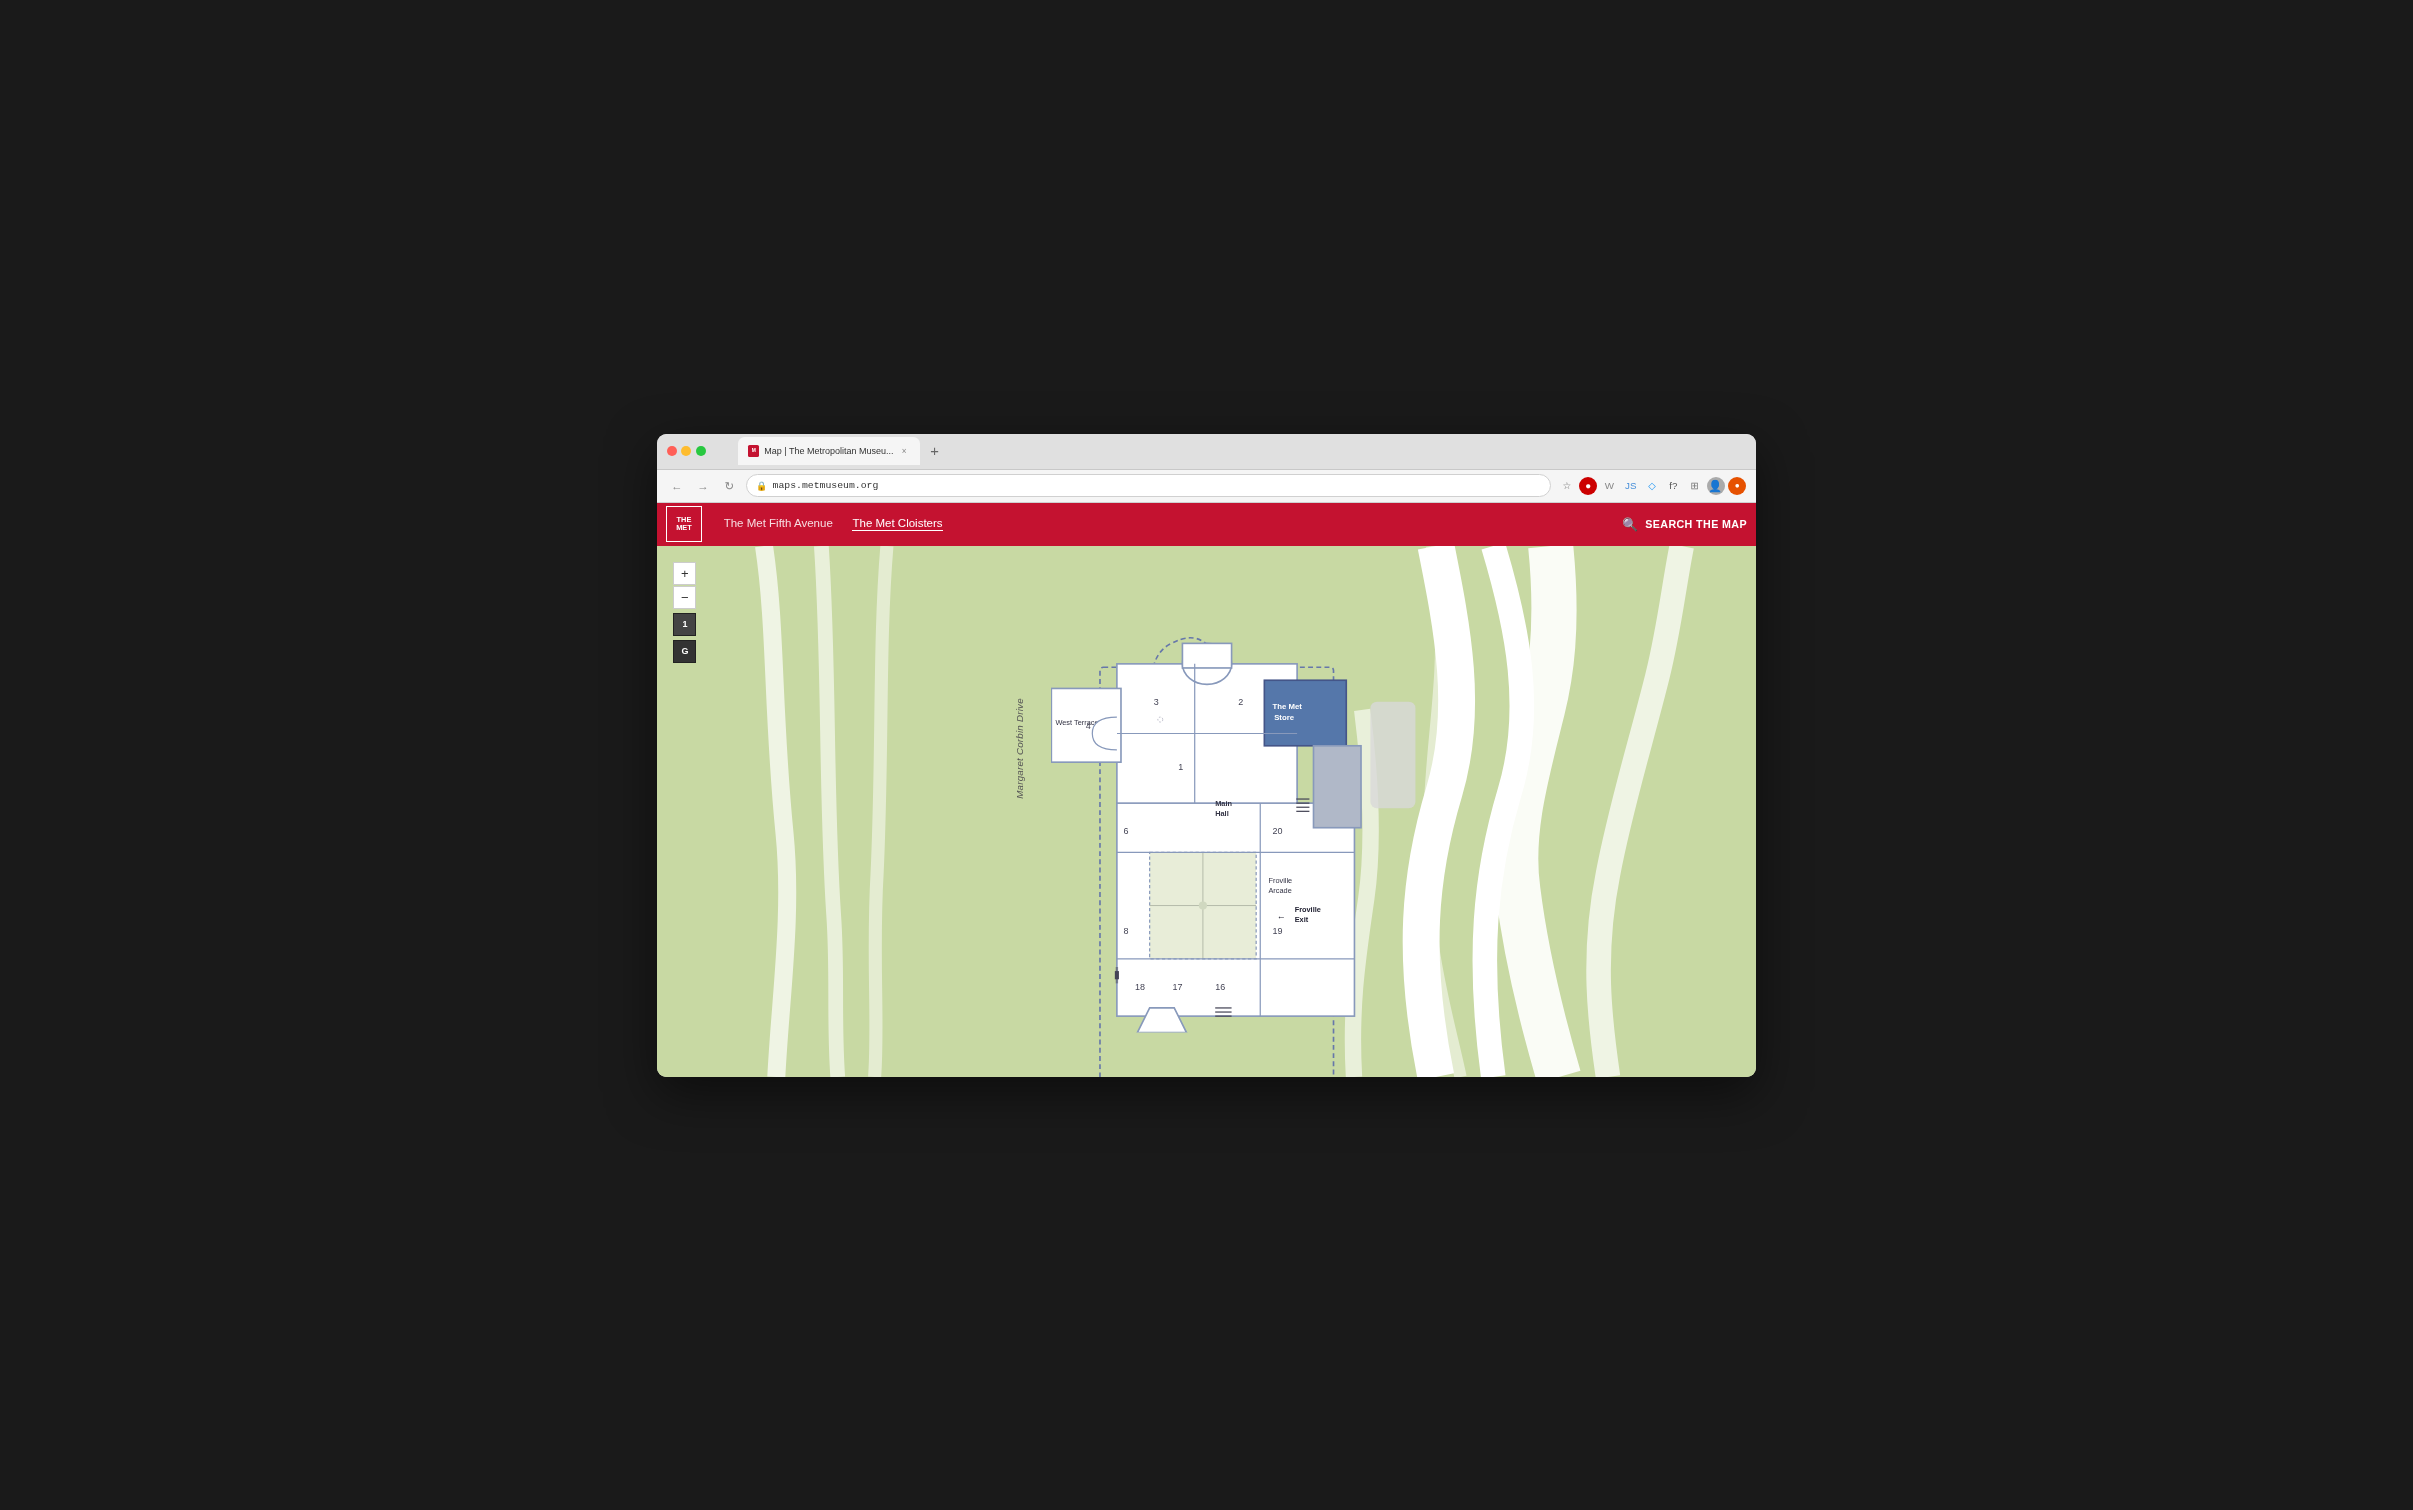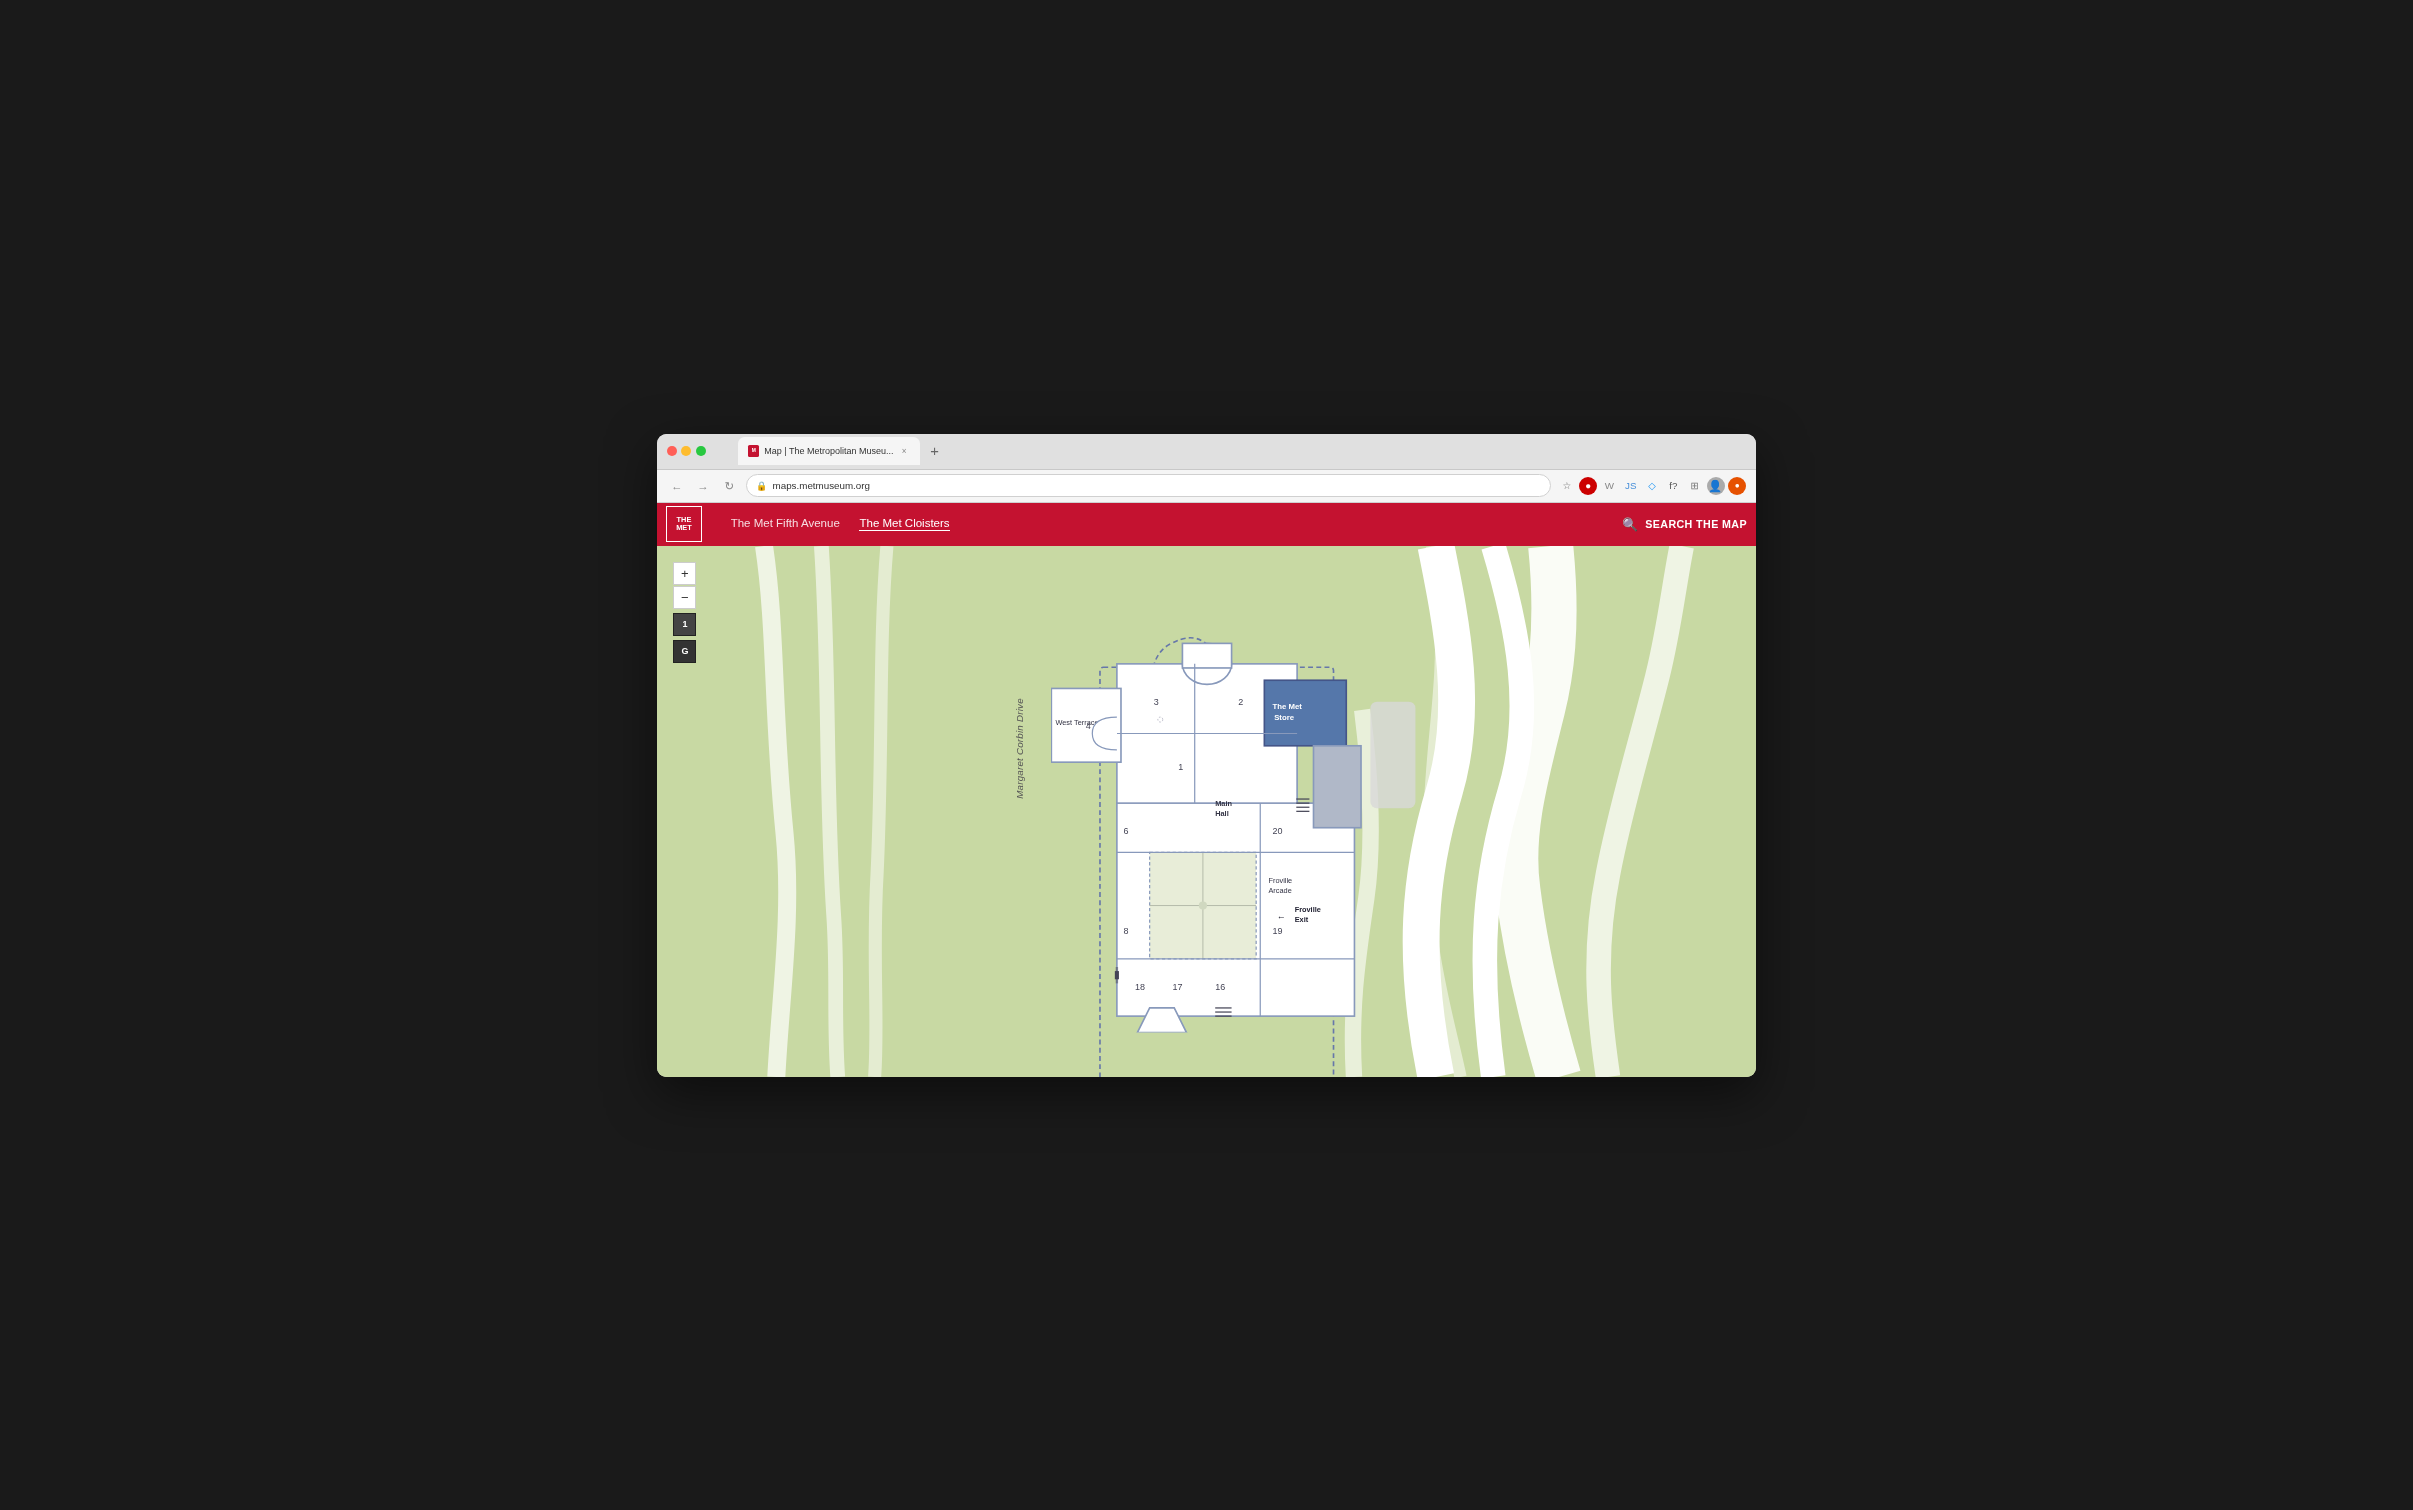--- a/index.html
+++ b/index.html
@@ -65,21 +65,21 @@
       border-radius: 16.4px;
       height: 23px;
       padding: 0 9.8px;
       font-size: 9.8px;
       color: #333;
       display: flex;
       align-items: center;
       gap: 4.9px;
     }
     .lock-icon { color: #666; font-size: 9px; }
-    .address-text { color: #333; font-size: 9.8px; }
+    .address-text { color: #333; font-size: 9.8px; font-family: Liberation Mono, monospace; }
     .browser-actions { display: flex; gap: 3.3px; align-items: center; }
     .browser-action { width: 18px; height: 18px; border-radius: 50%; display: flex; align-items: center; justify-content: center; font-size: 9.8px; color: #666; }
 
     
     .met-header {
       background: #c41230;
       height: 43px;
       display: flex;
       align-items: center;
       padding: 0 9px;
@@ -89,21 +89,21 @@
       width: 36px;
       height: 36px;
       background: #c41230;
       border: 1.6px solid white;
       display: flex;
       align-items: center;
       justify-content: center;
       flex-direction: column;
     }
     .met-logo-text { color: white; font-size: 7.4px; font-weight: 900; line-height: 1.1; text-align: center; }
-    .nav-links { display: flex; gap: 19.7px; margin-left: 9px; text-align: right; }
+    .nav-links { display: flex; gap: 19.7px; margin-left: 2px; text-align: right; }
     .nav-link { color: rgba(255,255,255,0.85); font-size: 11.5px; font-weight: 500; text-decoration: none; cursor: pointer; padding-bottom: 1.6px; }
     .nav-link.active { color: white; border-bottom: 1.6px solid white; }
     .search-area { margin-left: auto; display: flex; align-items: center; gap: 6.6px; color: white; font-size: 10.7px; font-weight: 600; cursor: pointer; letter-spacing: 0.4px; }
     .search-icon-met { font-size: 13px; }
 
     
     .map-container {
       position: relative;
       height: 531px;
       background: #c8d9a3;

